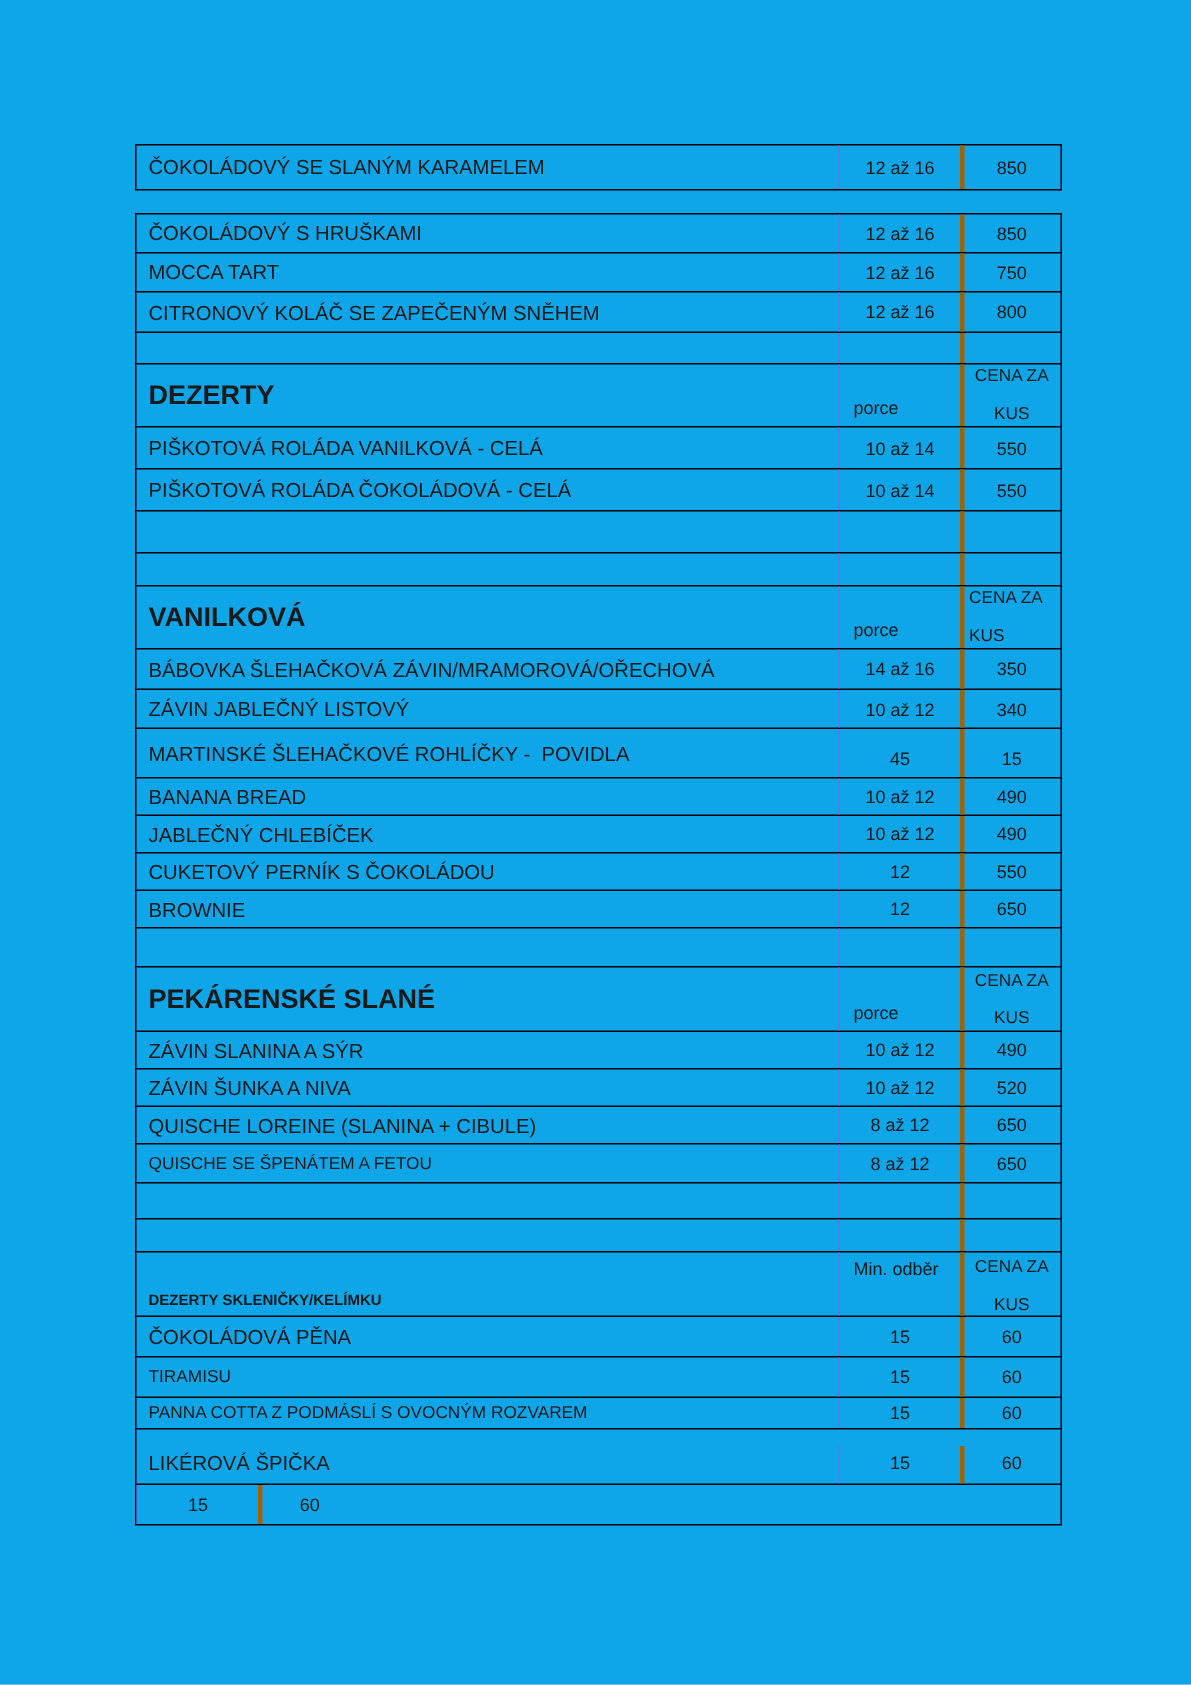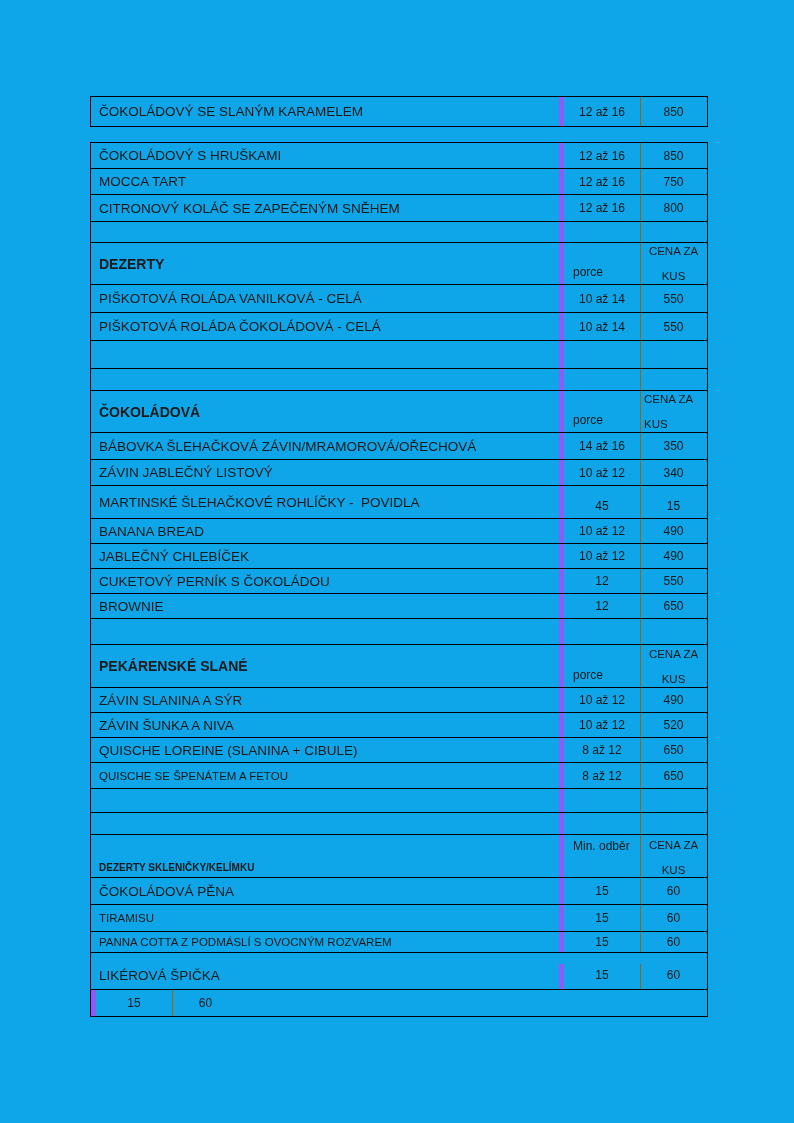--- a/index.html
+++ b/index.html
@@ -34,37 +34,37 @@
   .c1, .c2, .c3 { display: flex; align-items: center; overflow: hidden; }
   .c1 {
     flex: 0 0 468px;
     padding-left: 8px;
     font-size: 13.5px;
     white-space: pre-wrap;
   }
   .c2 {
     flex: 0 0 81px;
     justify-content: center;
-    border-left: 5px solid #8b5cf6;
+    border-left: 1px solid #8b5cf6;
     font-size: 12px;
   }
   .c3 {
     flex: 0 0 66px;
     justify-content: center;
-    border-left: 1px solid #a16207;
+    border-left: 3px solid #a16207;
     font-size: 12px;
   }
 
   
   .sm .c1 { font-size: 11.5px; }
   .low-nums .c2, .low-nums .c3 { align-items: flex-end; padding-bottom: 5px; }
   .top .c1, .top .c2, .top .c3 { align-items: flex-start; padding-top: 4px; margin-top: 11px; }
 
   
-  .header .c1 { font-weight: bold; font-size: 14px; }
+  .header .c1 { font-weight: bold; font-size: 18px; }
   .header .c2 {
     align-items: flex-end;
     justify-content: flex-start;
     padding: 0 2px 5px 9px;
     font-size: 12px;
   }
   .header .c3 {
     flex-direction: column;
     justify-content: center;
     align-items: center;
@@ -133,21 +133,21 @@
         <div class="c1"></div>
         <div class="c2"></div>
         <div class="c3"></div>
       </div>
       <div class="trow empty h22">
         <div class="c1"></div>
         <div class="c2"></div>
         <div class="c3"></div>
       </div>
       <div class="trow header h42 kus-left">
-        <div class="c1">ČOKOLÁDOVÁ</div>
+        <div class="c1">VANILKOVÁ</div>
         <div class="c2">porce</div>
         <div class="c3">
           <span>CENA ZA</span>
           <span>KUS</span>
         </div>
       </div>
       <div class="trow item h27">
         <div class="c1">BÁBOVKA ŠLEHAČKOVÁ ZÁVIN/MRAMOROVÁ/OŘECHOVÁ</div>
         <div class="c2">14 až 16</div>
         <div class="c3">350</div>

